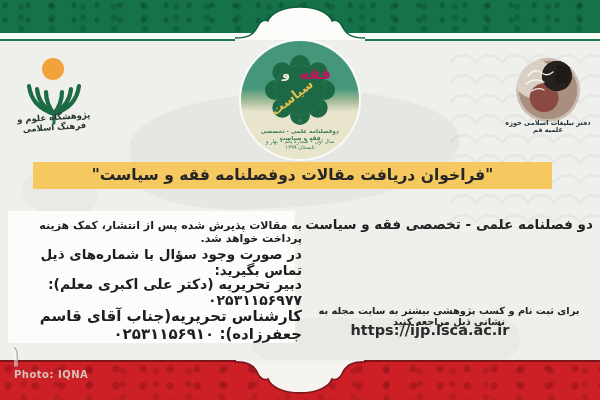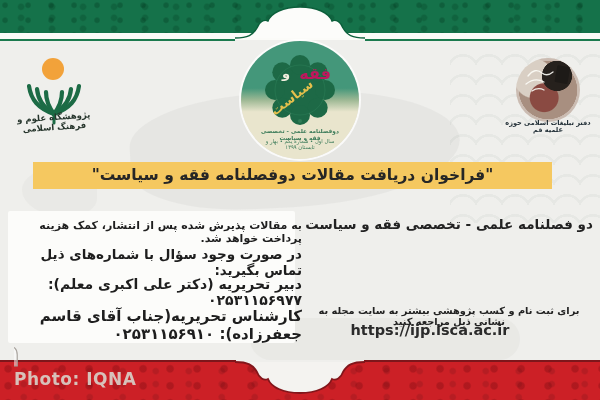--- a/index.html
+++ b/index.html
@@ -89,21 +89,21 @@
   
   .contact-card{position:absolute; left:8px; top:211px; width:287px; height:132px; background:#fcfcfa; border-radius:2px;}
   .contact{position:absolute; left:19px; width:283px; color:#1e1e1e; font-weight:bold;}
   .contact-l1{top:219px; font-size:11px;}
   .contact-l2{top:246px; font-size:13.5px;}
   .contact-l3{top:276px; font-size:14px;}
   .contact-l4{top:307px; font-size:15px;}
   
   .iqna-mark{position:absolute; left:14px; top:330px; width:84px; height:50px;}
   .photo-credit{position:absolute; left:14px; top:369px; direction:ltr; color:#d9d3cb;
-         font-size:17px; letter-spacing:.5px; font-weight:bold; opacity:.9;}
+         font-size:10px; letter-spacing:.5px; font-weight:bold; opacity:.9;}
 </style>
 </head>
 <body>
 
 <div class="poster">
 
   <div class="blob blob1"></div>
   <div class="blob blob2"></div>
   <div class="blob blob3"></div>
   <div class="seigaiha"></div>

